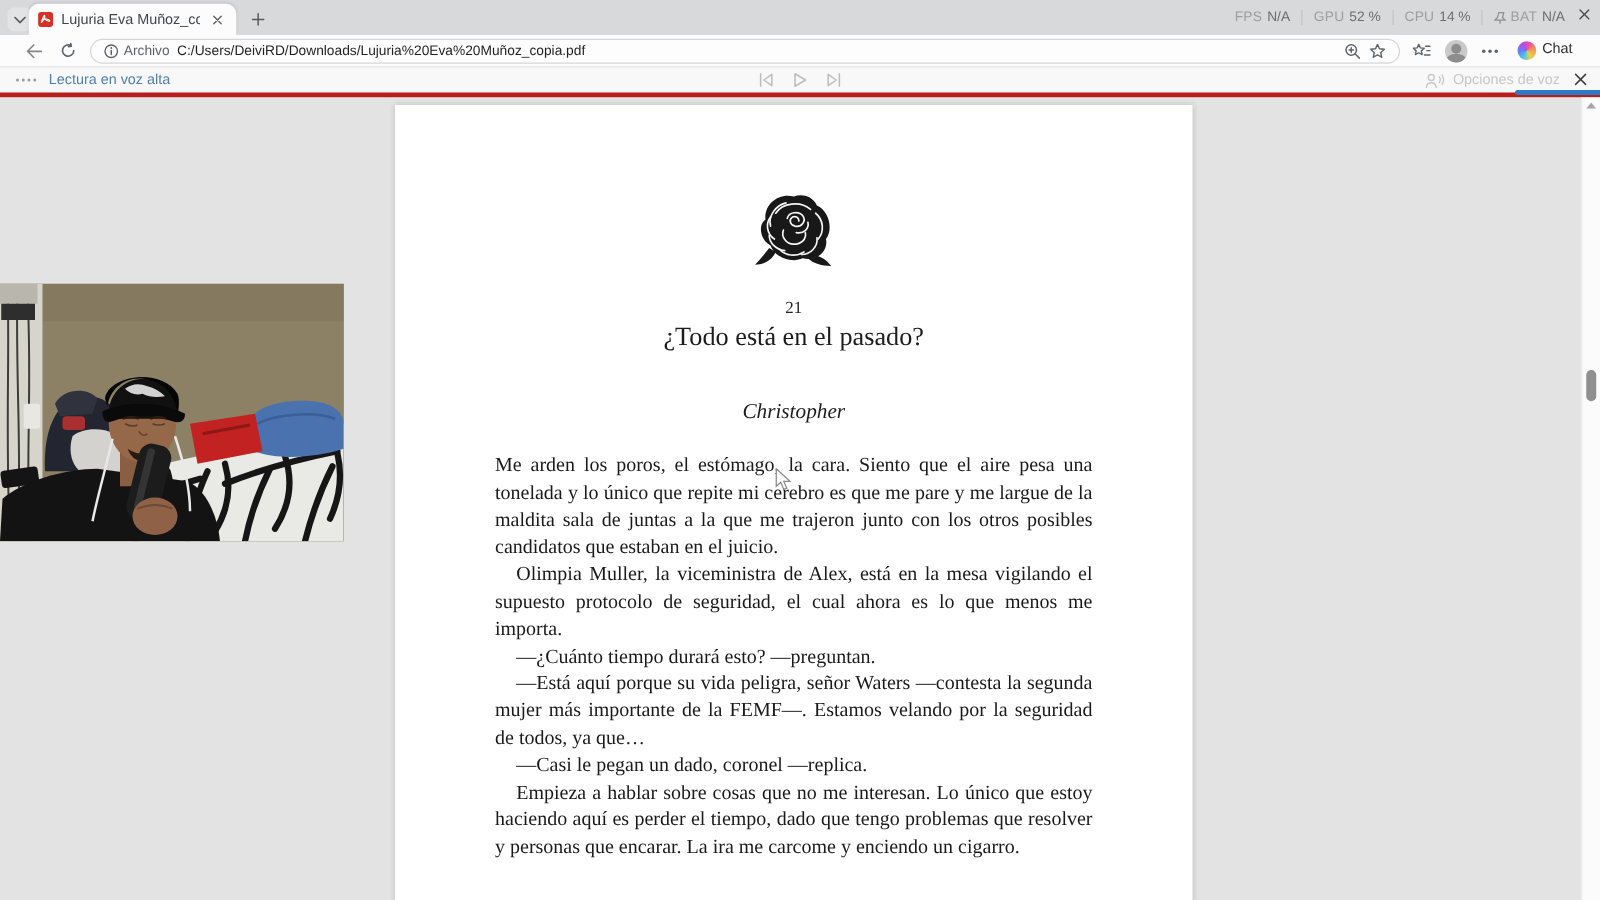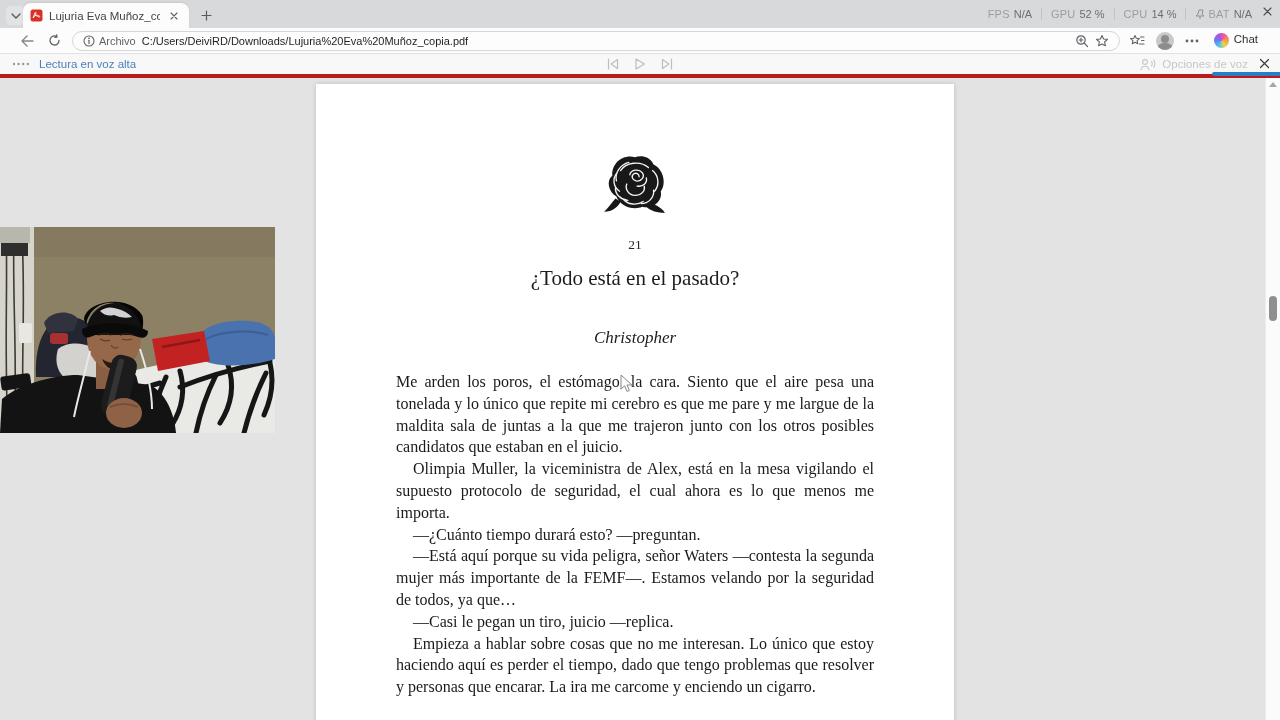--- a/index.html
+++ b/index.html
@@ -57,21 +57,21 @@
   .ra-voice-label { font-size:11.5px; color:#c7c7c7; }
   .ra-close { position:absolute; right:10px; top:4px; border:none; background:transparent; cursor:pointer; display:flex; }
   .ra-progress { position:absolute; right:0; bottom:-2px; width:68px; height:4px; background:#2b7bc6; border-radius:2px 0 0 2px; }
 
   
   .content { position:absolute; top:78px; left:0; right:0; bottom:0; background:#e3e3e3; }
   .pdf-page { position:absolute; left:316px; top:6px; width:638px; height:760px; background:#ffffff;
     box-shadow:0 0 5px rgba(0,0,0,0.16); }
   .rose-wrap { margin-top:68px; text-align:center; }
   .chapter-num { margin-top:17px; text-align:center; font-family:"Liberation Serif", serif; font-size:13.5px; color:#242424; }
-  .chapter-title { margin-top:13px; text-align:center; font-family:"Liberation Serif", serif; font-size:21px; color:#1c1c1c; }
+  .chapter-title { margin-top:3px; text-align:center; font-family:"Liberation Serif", serif; font-size:21px; color:#1c1c1c; }
   .pov { margin-top:37px; text-align:center; font-family:"Liberation Serif", serif; font-style:italic; font-size:17px; color:#1c1c1c; }
   .bodytext { margin:23px 80px 0 80px; font-family:"Liberation Serif", serif; font-size:16px;
     line-height:21.8px; text-align:justify; color:#1a1a1a; }
   .bodytext p { margin:0; }
   .bodytext p.indent { text-indent:17px; }
 
   
   .scrollbar { position:absolute; right:0; top:0; bottom:0; width:15px; background:#fbfbfb; border-left:1px solid #ececec; }
   .sb-up { position:absolute; top:4px; left:0; right:0; border:none; background:transparent; display:flex; justify-content:center; cursor:pointer; }
   .sb-thumb { position:absolute; top:218px; left:3px; width:8px; height:25px; border-radius:4px; background:#8f8f8f; cursor:grab; }
@@ -259,21 +259,21 @@
         </svg>
       </div>
       <div class="chapter-num">21</div>
       <div class="chapter-title">¿Todo está en el pasado?</div>
       <div class="pov">Christopher</div>
       <div class="bodytext">
         <p>Me arden los poros, el estómago, la cara. Siento que el aire pesa una tonelada y lo único que repite mi cerebro es que me pare y me largue de la maldita sala de juntas a la que me trajeron junto con los otros posibles candidatos que estaban en el juicio.</p>
         <p class="indent">Olimpia Muller, la viceministra de Alex, está en la mesa vigilando el supuesto protocolo de seguridad, el cual ahora es lo que menos me importa.</p>
         <p class="indent">—¿Cuánto tiempo durará esto? —preguntan.</p>
         <p class="indent">—Está aquí porque su vida peligra, señor Waters —contesta la segunda mujer más importante de la FEMF—. Estamos velando por la seguridad de todos, ya que…</p>
-        <p class="indent">—Casi le pegan un tiro, juicio —replica.</p>
+        <p class="indent">—Casi le pegan un dado, coronel —replica.</p>
         <p class="indent">Empieza a hablar sobre cosas que no me interesan. Lo único que estoy haciendo aquí es perder el tiempo, dado que tengo problemas que resolver y personas que encarar. La ira me carcome y enciendo un cigarro.</p>
       </div>
     </div>
 
     <div class="scrollbar">
       <button class="sb-up">
         <svg width="8" height="5" viewBox="0 0 8 5">
             <path d="M0,5 L4,0 L8,5 Z" fill="#a6a6a6"></path>
           </svg>
       </button>

